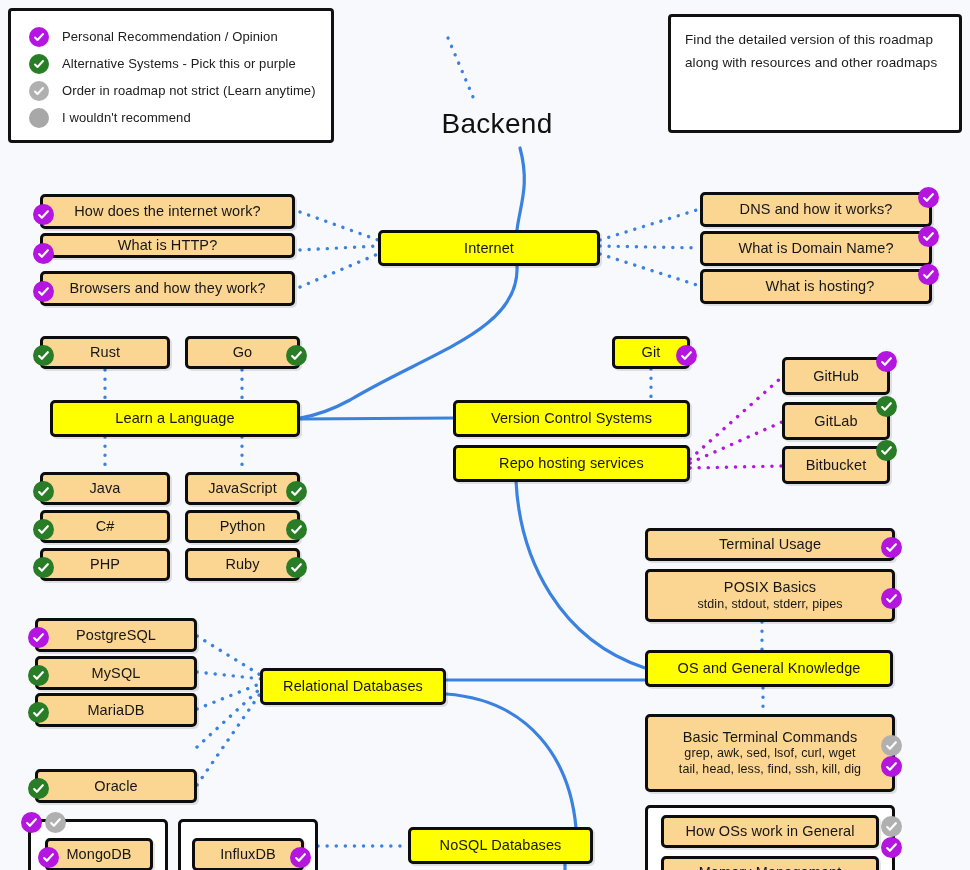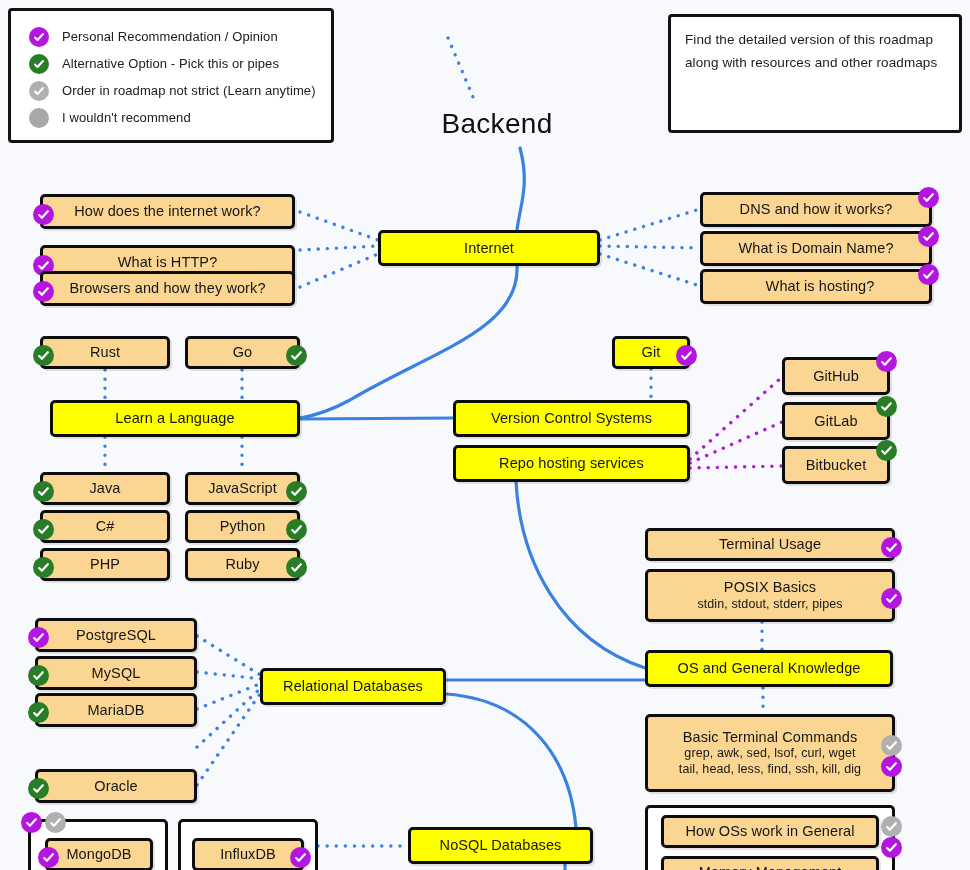--- a/index.html
+++ b/index.html
@@ -153,21 +153,21 @@
           </svg>
       </span>
       <span class="legend-label">Personal Recommendation / Opinion</span>
     </div>
     <div class="legend-row">
       <span class="legend-dot b-green">
         <svg viewBox="0 0 24 24" fill="none" stroke="#fff" stroke-width="4" stroke-linecap="round" stroke-linejoin="round">
             <polyline points="4,13 9,18 20,6"></polyline>
           </svg>
       </span>
-      <span class="legend-label">Alternative Option - Pick this or pipes</span>
+      <span class="legend-label">Alternative Systems - Pick this or purple</span>
     </div>
     <div class="legend-row">
       <span class="legend-dot b-grey">
         <svg viewBox="0 0 24 24" fill="none" stroke="#fff" stroke-width="4" stroke-linecap="round" stroke-linejoin="round">
             <polyline points="4,13 9,18 20,6"></polyline>
           </svg>
       </span>
       <span class="legend-label">Order in roadmap not strict (Learn anytime)</span>
     </div>
     <div class="legend-row">
@@ -188,21 +188,21 @@
   </div>
 
   <div class="node secondary" style="left:40px; top:194px; width:255px; height:35px;">
     <span class="badge b-purple" style="left:-10px; top:7px;">
         <svg viewBox="0 0 24 24" fill="none" stroke="#fff" stroke-width="4" stroke-linecap="round" stroke-linejoin="round">
           <polyline points="4,13 9,18 20,6"></polyline>
         </svg>
       </span>
     <span class="title">How does the internet work?</span>
   </div>
-  <div class="node secondary" style="left:40px; top:245px; width:255px; height:35px;">
+  <div class="node secondary" style="left:40px; top:233px; width:255px; height:25px;">
     <span class="badge b-purple" style="left:-10px; top:7px;">
         <svg viewBox="0 0 24 24" fill="none" stroke="#fff" stroke-width="4" stroke-linecap="round" stroke-linejoin="round">
           <polyline points="4,13 9,18 20,6"></polyline>
         </svg>
       </span>
     <span class="title">What is HTTP?</span>
   </div>
   <div class="node secondary" style="left:700px; top:192px; width:232px; height:35px;">
     <span class="badge b-purple" style="right:-10px; top:-8px;">
         <svg viewBox="0 0 24 24" fill="none" stroke="#fff" stroke-width="4" stroke-linecap="round" stroke-linejoin="round">

